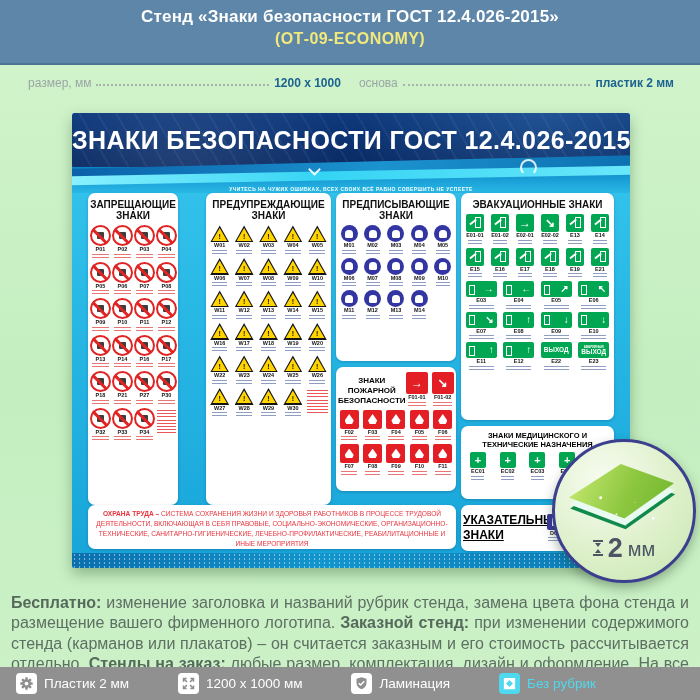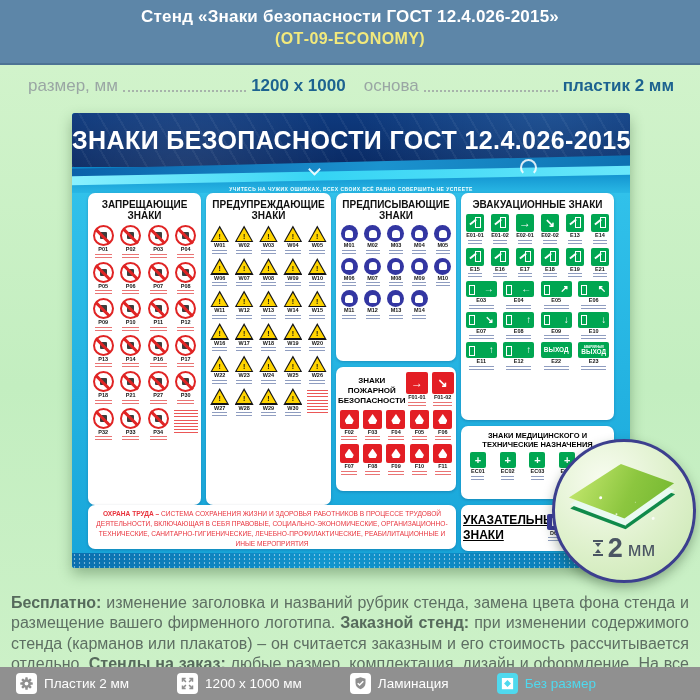--- a/index.html
+++ b/index.html
@@ -5,21 +5,21 @@
   html,body{margin:0;padding:0;}
   body{width:700px;height:700px;font-family:"Liberation Sans",sans-serif;-webkit-font-smoothing:antialiased;}
   #page{position:relative;width:700px;height:700px;overflow:hidden;background:linear-gradient(180deg,#d4f4cd,#c3eec0 55%,#cdf1c8);}
 
   
   .hdr{position:absolute;left:0;top:0;width:700px;height:63px;background:#5d86a8;border-bottom:2px solid #4d7394;text-align:center;}
   .hdr-title{margin-top:7px;color:#ffffff;font-size:17px;font-weight:700;letter-spacing:.2px;}
   .hdr-sub{margin-top:3px;color:#f2e97c;font-size:16px;font-weight:700;letter-spacing:.4px;}
 
   
-  .specs{position:absolute;left:0;top:76px;width:700px;display:flex;align-items:flex-end;padding:0 26px 0 28px;box-sizing:border-box;font-size:17px;}
+  .specs{position:absolute;left:0;top:76px;width:700px;display:flex;align-items:flex-end;padding:0 26px 0 28px;box-sizing:border-box;font-size:12px;}
   .spec-label{color:#9aa6a4;}
   .spec-value{color:#1d6390;font-weight:700;}
   .leader{flex:1;border-bottom:2px dotted #a7b3ab;margin:0 5px 4px 5px;}
   .spec-gap{width:18px;}
 
   
   .poster{position:absolute;left:72px;top:113px;width:558px;height:455px;border-radius:3px;overflow:hidden;box-shadow:0 6px 14px rgba(30,70,30,.35);z-index:1;background:#29b8e5;}
   .p-head{position:relative;height:54px;background:
      radial-gradient(circle at 20% 120%, rgba(255,255,255,.10), transparent 35%),
      radial-gradient(circle at 85% -20%, rgba(120,200,255,.18), transparent 40%),
@@ -97,21 +97,21 @@
   .sign.gl::before,.sign.gl::after{display:none;}
   .gw .sign.gl{justify-content:flex-end;padding-right:3px;box-sizing:border-box;}
   .gw .sign.gl::before{display:block;content:"";position:absolute;left:3px;top:3.5px;width:4px;height:8px;border:1px solid #fff;}
   .sign.textsign{display:flex;flex-direction:column;align-items:center;justify-content:center;}
   .sign.textsign::before,.sign.textsign::after{display:none;}
   .sign .tx{color:#fff;font-weight:700;font-size:6.5px;line-height:1;}
   .sign .sm{color:#fff;font-weight:700;font-size:3px;line-height:1.4;}
   .med-grid .sign.gl{font-size:11px;}
 
   
-  .panel-prohibit{left:16px;top:80px;width:113px;height:312px;}
+  .panel-prohibit{left:16px;top:80px;width:90px;height:312px;}
   .panel-warn{left:134px;top:80px;width:125px;height:312px;}
   .panel-mandate{left:264px;top:80px;width:120px;height:168px;}
   .panel-fire{left:264px;top:254px;width:120px;height:124px;}
   .panel-evac{left:389px;top:80px;width:153px;height:227px;}
   .panel-med{left:389px;top:313px;width:153px;height:73px;}
   .panel-point{left:389px;top:392px;width:153px;height:46px;}
   .panel-note{left:16px;top:392px;width:368px;height:44px;padding:4px 8px;}
 
   .fire-top{display:flex;align-items:flex-start;margin:2px 0 3px;}
   .fire-title{flex:1;font-size:8px;font-weight:700;text-align:center;line-height:1.25;padding-top:4px;}
@@ -914,17 +914,17 @@
           </svg>
         </div>
         <span class="flabel">Ламинация</span>
       </div>
       <div class="fitem accent">
         <div class="ibox accent">
           <svg width="15" height="15" viewBox="0 0 24 24">
             <path fill="#fff" fill-rule="evenodd" d="M3 3h18v18H3zM12 6.5L17.5 12 12 17.5 6.5 12z"></path>
           </svg>
         </div>
-        <span class="flabel">Без размер</span>
+        <span class="flabel">Без рубрик</span>
       </div>
     </div>
 
 </div>
 
 </body></html>

